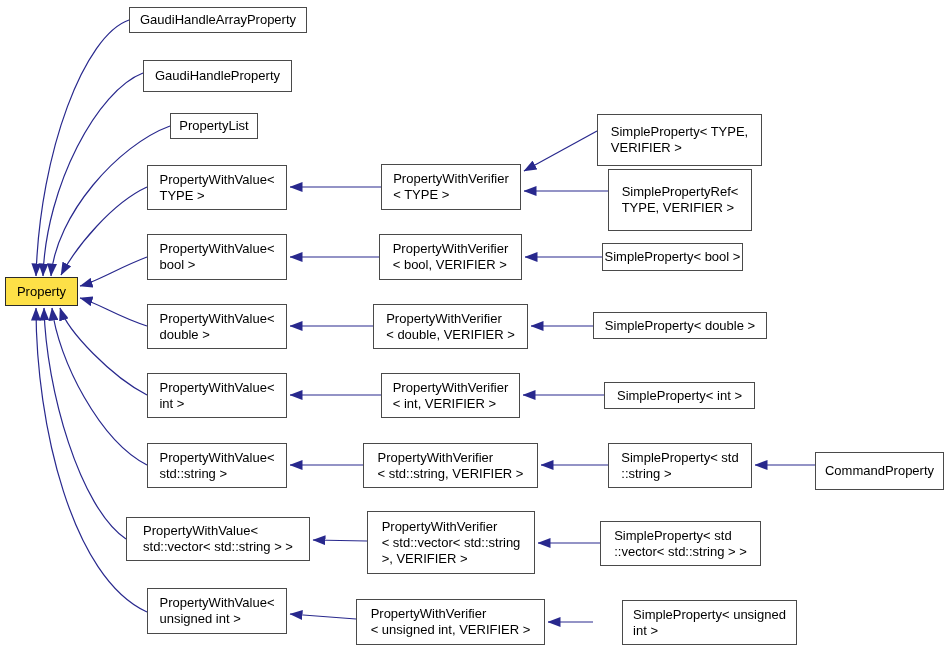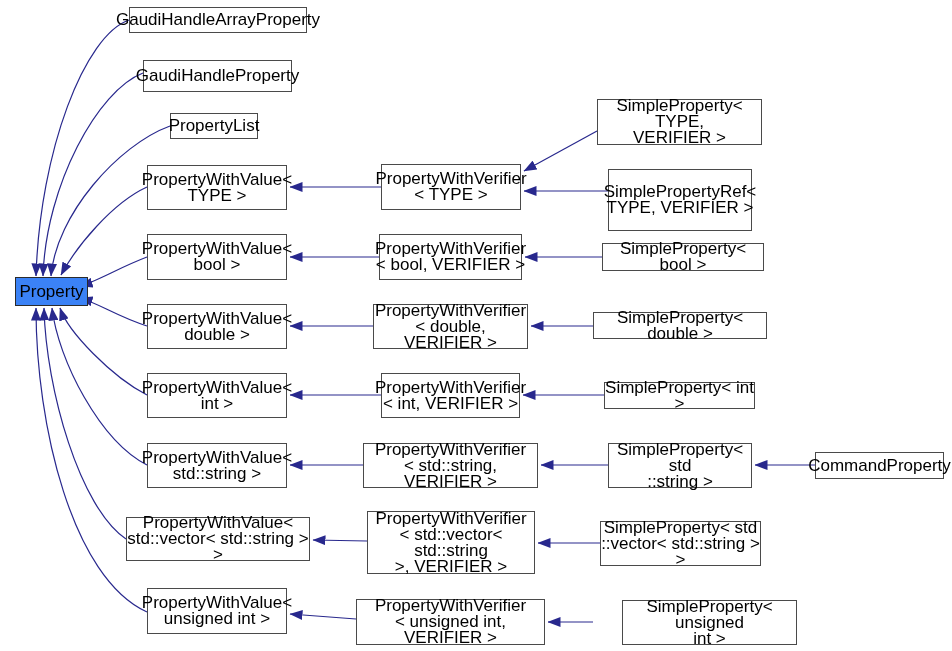--- a/index.html
+++ b/index.html
@@ -26,34 +26,32 @@
     fill: none;
     stroke: #28288d;
     stroke-width: 1.2;
   }
   .node {
     position: absolute;
     box-sizing: border-box;
     background: #ffffff;
     border: 1.4px solid #4a4a4a;
     color: #000000;
-    font-size: 17px;
+    font-size: 13px;
     line-height: 16px;
     display: flex;
     align-items: center;
     justify-content: center;
-    text-align: center;
     white-space: pre-line;
     cursor: pointer;
   }
   .node.root {
-    background: #3b82f6;
+    background: #fde047;
     border: 1.6px solid #2b2b2b;
     cursor: default;
-    margin-left: 10px;
   }
 </style>
 </head>
 <body>
 
 <div id="canvas">
 
   <svg id="edges" width="952" height="651" viewBox="0 0 952 651" xmlns="http://www.w3.org/2000/svg">
     <defs>
       <marker id="arrow" viewBox="0 0 13 10" refX="12.5" refY="5" markerWidth="13" markerHeight="10" markerUnits="userSpaceOnUse" orient="auto">
@@ -120,29 +118,29 @@
   <div class="node" style="left:381px;top:373px;width:139px;height:45px">PropertyWithVerifier
 &lt; int, VERIFIER &gt;</div>
   <div class="node" style="left:363px;top:443px;width:175px;height:45px">PropertyWithVerifier
 &lt; std::string, VERIFIER &gt;</div>
   <div class="node" style="left:367px;top:511px;width:168px;height:63px">PropertyWithVerifier
 &lt; std::vector&lt; std::string
 &gt;, VERIFIER &gt;</div>
   <div class="node" style="left:356px;top:599px;width:189px;height:46px">PropertyWithVerifier
 &lt; unsigned int, VERIFIER &gt;</div>
 
-  <div class="node" style="left:597px;top:99px;width:165px;height:46px">SimpleProperty&lt; TYPE,
+  <div class="node" style="left:597px;top:114px;width:165px;height:52px">SimpleProperty&lt; TYPE,
 VERIFIER &gt;</div>
   <div class="node" style="left:608px;top:169px;width:144px;height:62px">SimplePropertyRef&lt;
 TYPE, VERIFIER &gt;</div>
-  <div class="node" style="left:602px;top:243px;width:162px;height:28px">SimpleProperty&lt; bool &gt;</div>
+  <div class="node" style="left:602px;top:243px;width:141px;height:28px">SimpleProperty&lt; bool &gt;</div>
   <div class="node" style="left:604px;top:382px;width:151px;height:27px">SimpleProperty&lt; int &gt;</div>
   <div class="node" style="left:593px;top:312px;width:174px;height:27px">SimpleProperty&lt; double &gt;</div>
   <div class="node" style="left:608px;top:443px;width:144px;height:45px">SimpleProperty&lt; std
 ::string &gt;</div>
   <div class="node" style="left:600px;top:521px;width:161px;height:45px">SimpleProperty&lt; std
 ::vector&lt; std::string &gt; &gt;</div>
   <div class="node" style="left:622px;top:600px;width:175px;height:45px">SimpleProperty&lt; unsigned
 int &gt;</div>
 
-  <div class="node" style="left:815px;top:452px;width:129px;height:27px">CommandProperty</div>
+  <div class="node" style="left:815px;top:452px;width:129px;height:38px">CommandProperty</div>
 
 </div>
 
 </body></html>

